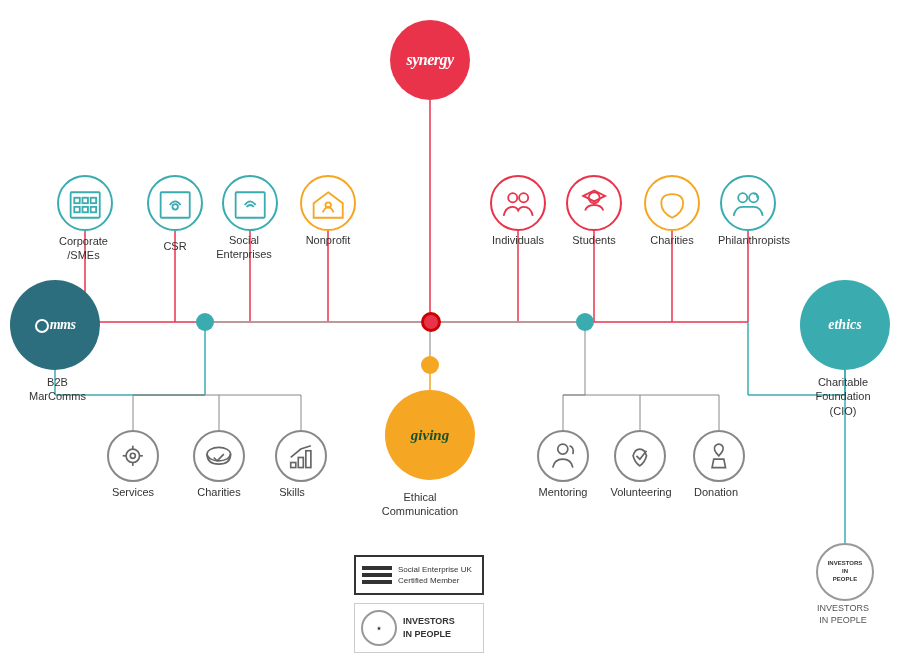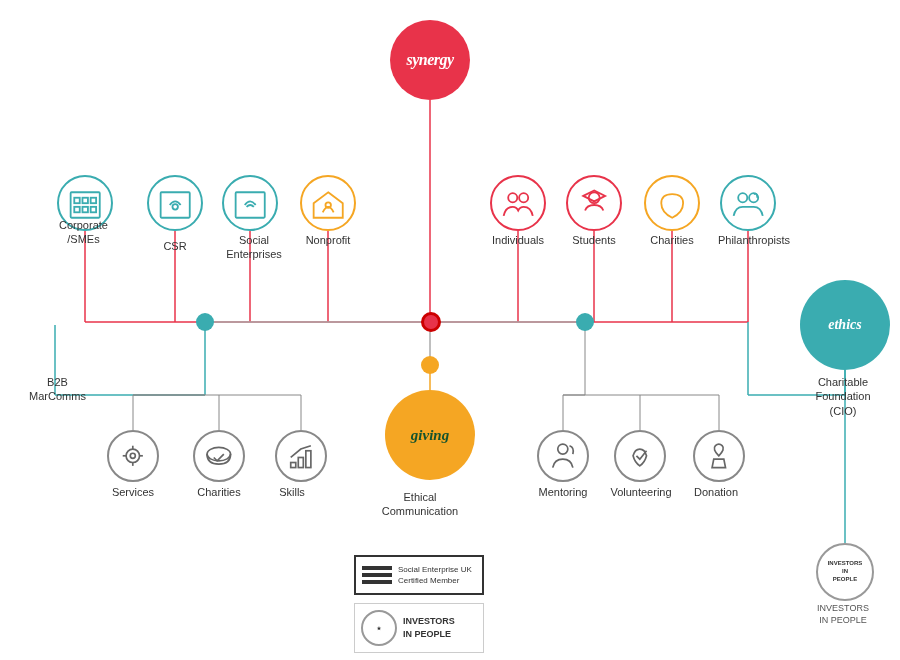--- a/index.html
+++ b/index.html
@@ -217,39 +217,39 @@
     <svg class="icon-svg" viewBox="0 0 40 40" fill="none" stroke="#3aacb0" stroke-width="2">
       <rect x="4" y="8" width="32" height="28" rx="1"></rect>
       <rect x="8" y="14" width="6" height="6"></rect>
       <rect x="17" y="14" width="6" height="6"></rect>
       <rect x="26" y="14" width="6" height="6"></rect>
       <rect x="8" y="24" width="6" height="6"></rect>
       <rect x="17" y="24" width="6" height="6"></rect>
       <rect x="26" y="24" width="6" height="6"></rect>
     </svg>
   </div>
-  <div class="node-label" style="left:46px; top:218px; width:75px;">Corporate<br>/SMEs</div>
+  <div class="node-label" style="left:46px; top:234px; width:75px;">Corporate<br>/SMEs</div>
 
   <div class="node node-csr">
     <svg class="icon-svg" viewBox="0 0 40 40" fill="none" stroke="#3aacb0" stroke-width="2">
       <rect x="4" y="8" width="32" height="28" rx="1"></rect>
       <path d="M14 22 Q20 14 26 22"></path>
       <circle cx="20" cy="24" r="3"></circle>
     </svg>
   </div>
   <div class="node-label" style="left:147px; top:239px; width:56px;">CSR</div>
 
   <div class="node node-se">
     <svg class="icon-svg" viewBox="0 0 40 40" fill="none" stroke="#3aacb0" stroke-width="2">
       <rect x="4" y="8" width="32" height="28" rx="1"></rect>
       <path d="M14 22 Q20 14 26 22"></path>
       <path d="M16 24 Q20 20 24 24"></path>
     </svg>
   </div>
-  <div class="node-label" style="left:219px; top:233px; width:70px;">Social<br>Enterprises</div>
+  <div class="node-label" style="left:209px; top:233px; width:70px;">Social<br>Enterprises</div>
 
   <div class="node node-np">
     <svg class="icon-svg" viewBox="0 0 40 40" fill="none" stroke="#f5a623" stroke-width="2">
       <path d="M20 8 L36 20 L36 36 L4 36 L4 20 Z"></path>
       <path d="M14 30 Q20 18 26 30"></path>
       <circle cx="20" cy="22" r="3"></circle>
     </svg>
   </div>
   <div class="node-label" style="left:294px; top:233px; width:68px;">Nonprofit</div>
 
@@ -286,20 +286,27 @@
       <path d="M26 10 Q30 8 30 14"></path>
     </svg>
   </div>
   <div class="node-label" style="left:710px; top:233px; width:88px;">Philanthropists</div>
 
   <div class="node node-hub-left" style="border-radius:50%;"></div>
   <div class="node node-hub-center" style="border-radius:50%; border:3px solid #c00;"></div>
   <div class="node node-hub-right" style="border-radius:50%;"></div>
   <div class="node node-hub-bottom" style="border-radius:50%;"></div>
 
+  <div class="node node-comms">
+    <div style="display:flex; flex-direction:column; align-items:center;">
+      <span style="font-family: Georgia, serif; font-style: italic; font-size: 14px; letter-spacing:-0.5px; color:white;">
+        <span style="display:inline-block; width:14px; height:14px; border-radius:50%; border:2px solid white; margin-right:1px; vertical-align:middle;"></span>mms
+      </span>
+    </div>
+  </div>
   <div class="node-label" style="left:15px; top:375px; width:85px;">B2B<br>MarComms</div>
 
   <div class="node node-giving">
     <span style="font-family: Georgia, serif; font-style: italic; font-size: 15px; color: #14532d;">giving</span>
   </div>
   <div class="node-label" style="left:360px; top:490px; width:120px;">Ethical<br>Communication</div>
 
   <div class="node node-ethics">
     <span style="font-family: Georgia, serif; font-style: italic; font-size: 14px; color: white;">ethics</span>
   </div>

